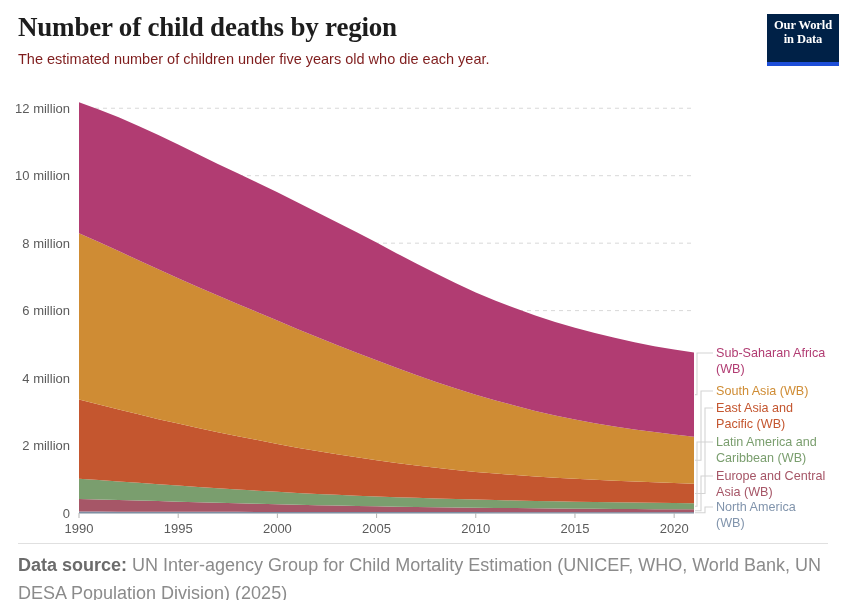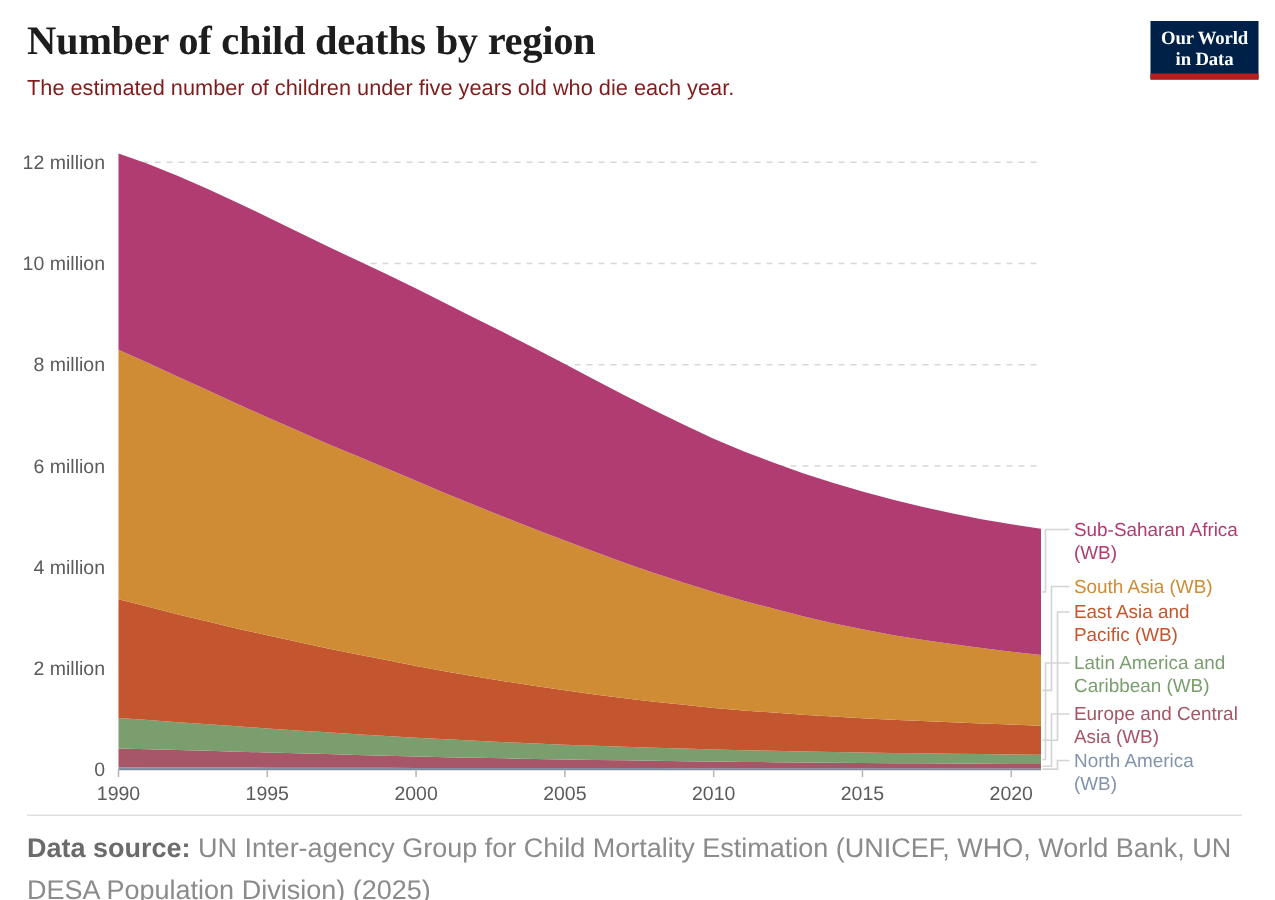--- a/index.html
+++ b/index.html
@@ -49,32 +49,32 @@
   
   .owid-logo {
     position: absolute;
     right: 11px;
     top: 14px;
     width: 72px;
     background: #002147;
     text-align: center;
     padding: 4px 0 0 0;
     box-sizing: border-box;
-    border-bottom: 4px solid #b91c1c;
+    border-bottom: 4px solid #1d4ed8;
   }
   .owid-logo .l1, .owid-logo .l2 {
     display: block;
     color: #ffffff;
     font-family: "Liberation Serif", serif;
     font-weight: 700;
     font-size: 12.5px;
     line-height: 1.12;
     letter-spacing: -0.1px;
   }
-  .owid-logo .l2 { padding-bottom: 3px; }
+  .owid-logo .l2 { padding-bottom: 16px; }
 
   
   .chart-wrap {
     position: absolute;
     left: 0;
     top: 78px;
     width: 850px;
     height: 460px;
   }
   svg.plot { display: block; }

